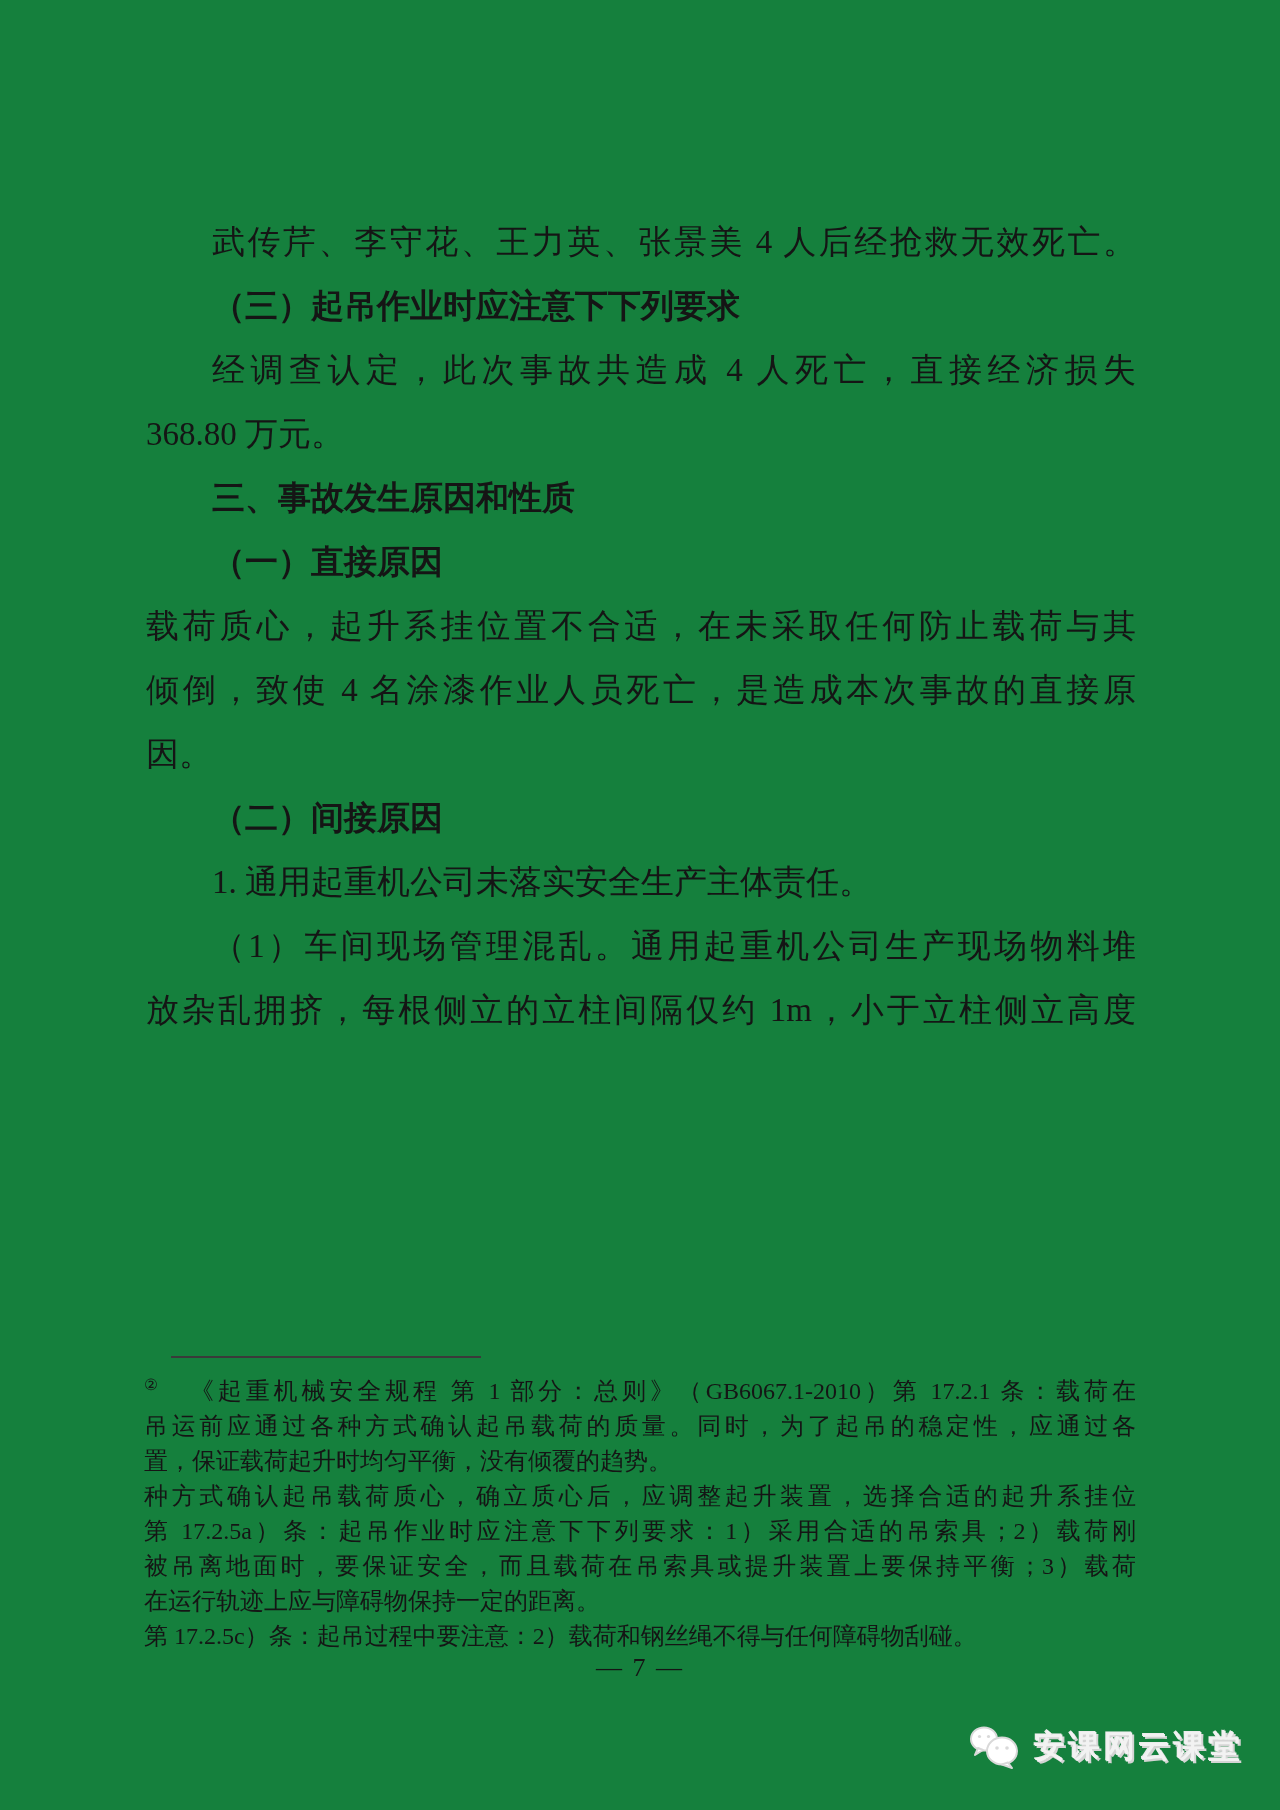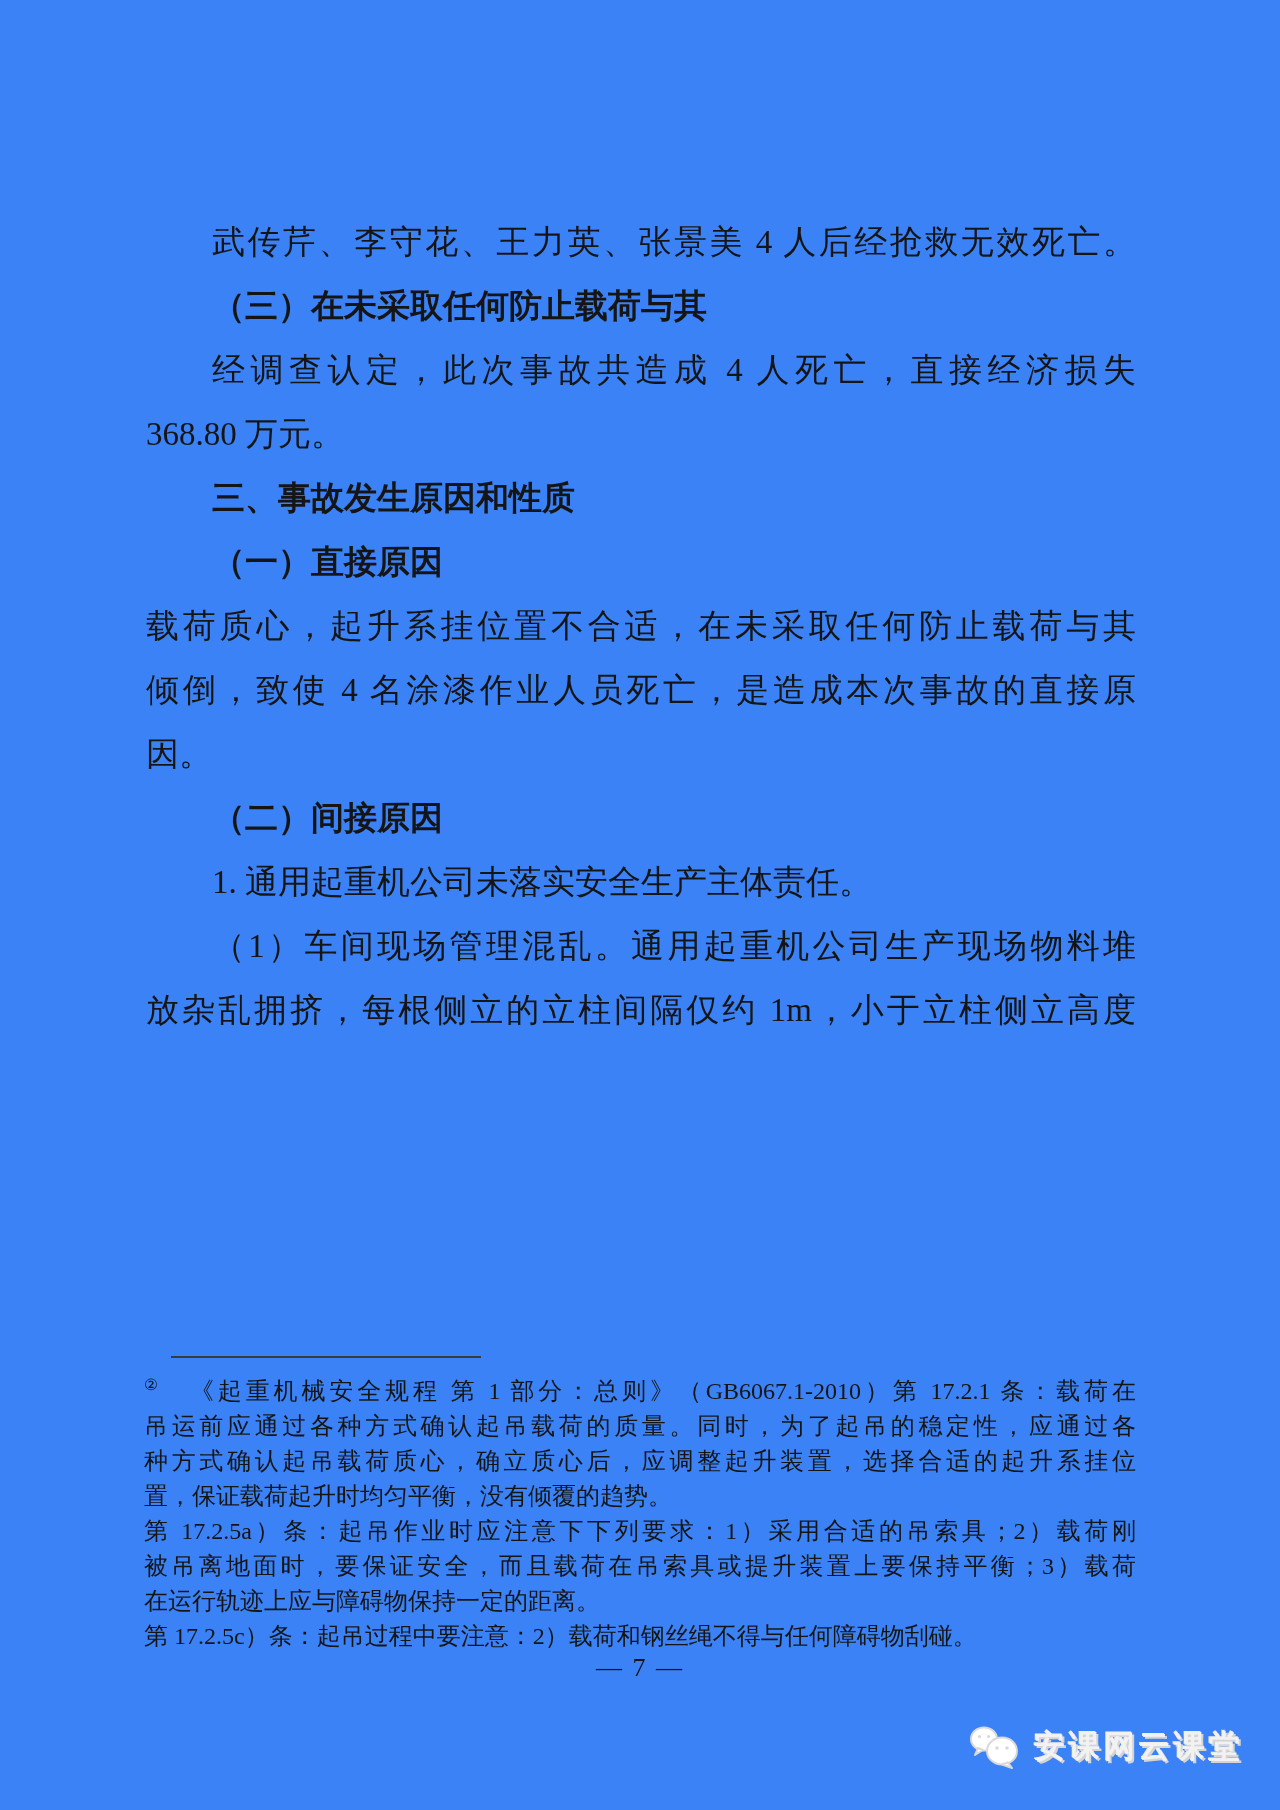--- a/index.html
+++ b/index.html
@@ -4,21 +4,21 @@
 <style>
   html, body {
     margin: 0;
     padding: 0;
     background: #ffffff;
   }
   .page {
     position: relative;
     width: 1280px;
     height: 1810px;
-    background: #3b82f6;
+    background: #15803d;
     overflow: hidden;
     font-family: "Liberation Serif", "DejaVu Serif", serif;
     color: #151515;
   }
   .body-text {
     position: absolute;
     left: 146px;
     width: 990px;
     top: 210px;
     font-size: 33px;
@@ -112,41 +112,41 @@
     display: block;
   }
 </style>
 </head>
 <body>
 
 <div class="page">
 
   <div class="body-text">
     <div class="line indent">武传芹、李守花、王力英、张景美 4 人后经抢救无效死亡。</div>
-    <div class="line head indent end">（三）在未采取任何防止载荷与其</div>
+    <div class="line head indent end">（三）起吊作业时应注意下下列要求</div>
     <div class="line indent">经调查认定，此次事故共造成 4 人死亡，直接经济损失</div>
     <div class="line end">368.80 万元。</div>
     <div class="line head indent end">三、事故发生原因和性质</div>
     <div class="line head indent end">（一）直接原因</div>
     <div class="line">载荷质心，起升系挂位置不合适，在未采取任何防止载荷与其</div>
     <div class="line">倾倒，致使 4 名涂漆作业人员死亡，是造成本次事故的直接原</div>
     <div class="line end">因。</div>
     <div class="line head indent end">（二）间接原因</div>
     <div class="line indent end">1. 通用起重机公司未落实安全生产主体责任。</div>
     <div class="line indent">（1）车间现场管理混乱。通用起重机公司生产现场物料堆</div>
     <div class="line">放杂乱拥挤，每根侧立的立柱间隔仅约 1m，小于立柱侧立高度</div>
   </div>
 
   <div class="footnote-separator"></div>
 
   <div class="footnotes">
     <div class="fn-line"><sup class="fn-marker">②</sup><span>《起重机械安全规程 第 1 部分：总则》（GB6067.1-2010）第 17.2.1 条：载荷在</span></div>
     <div class="fn-line">吊运前应通过各种方式确认起吊载荷的质量。同时，为了起吊的稳定性，应通过各</div>
+    <div class="fn-line end">置，保证载荷起升时均匀平衡，没有倾覆的趋势。</div>
     <div class="fn-line">种方式确认起吊载荷质心，确立质心后，应调整起升装置，选择合适的起升系挂位</div>
-    <div class="fn-line end">置，保证载荷起升时均匀平衡，没有倾覆的趋势。</div>
     <div class="fn-line">第 17.2.5a）条：起吊作业时应注意下下列要求：1）采用合适的吊索具；2）载荷刚</div>
     <div class="fn-line">被吊离地面时，要保证安全，而且载荷在吊索具或提升装置上要保持平衡；3）载荷</div>
     <div class="fn-line end">在运行轨迹上应与障碍物保持一定的距离。</div>
     <div class="fn-line end">第 17.2.5c）条：起吊过程中要注意：2）载荷和钢丝绳不得与任何障碍物刮碰。</div>
   </div>
 
   <div class="page-number">— 7 —</div>
 
   <div class="watermark">
     <span class="watermark-icon">

